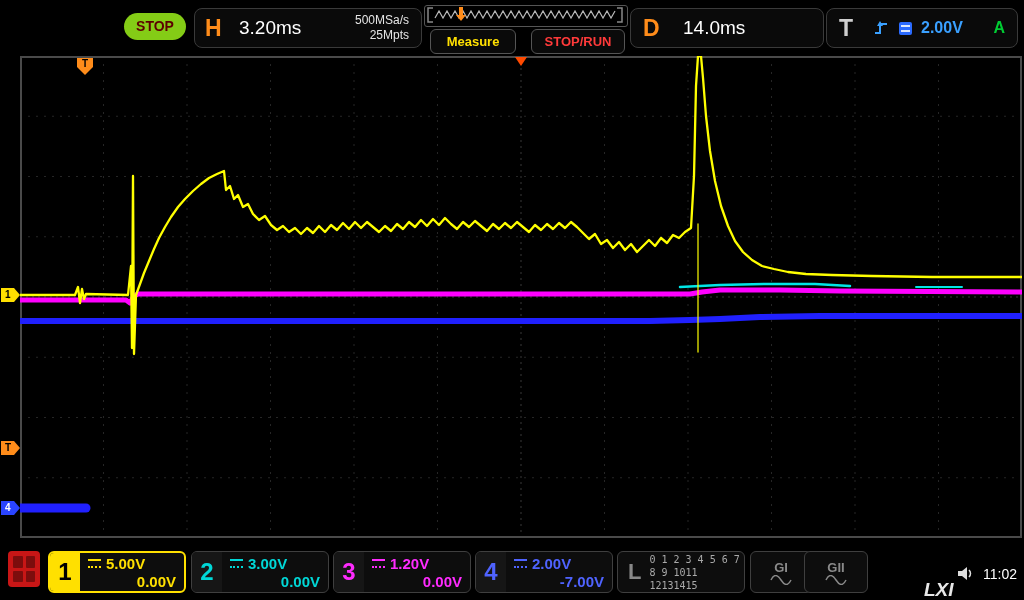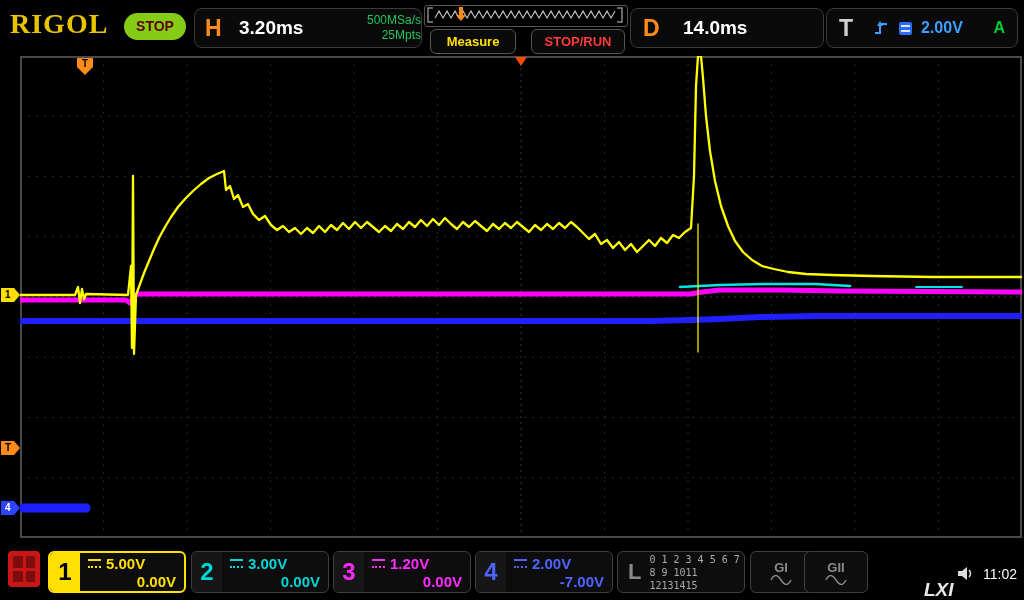--- a/index.html
+++ b/index.html
@@ -9,22 +9,22 @@
 
   
   .topbar{position:absolute;left:0;top:0;width:1024px;height:54px;background:#000;}
   .logo{left:10px;top:8px;font-family:"Liberation Serif",serif;font-weight:900;
         font-size:28px;letter-spacing:1px;color:#e8c400;}
   .stop-pill{left:124px;top:13px;width:62px;height:27px;border-radius:14px;background:#84cc16;
         color:#5c0000;font-weight:800;font-size:14px;text-align:center;line-height:27px;}
   .panel{background:#0a0a0a;border:1px solid #3a3a3a;border-radius:8px;height:38px;top:8px;}
   .pletter{font-weight:800;font-size:23px;line-height:38px;}
   .orange{color:#ff8c1a;}
-  .pvalue{font-weight:700;font-size:19px;line-height:38px;color:#fff;}
-  .rates{right:0;top:4px;text-align:right;font-size:12px;line-height:15px;color:#22c55e;}
+  .pvalue{font-weight:400;font-size:19px;line-height:38px;color:#fff;}
+  .rates{right:12px;top:4px;text-align:right;font-size:12px;line-height:15px;color:#e5e5e5;}
   .membar{left:424px;top:5px;width:202px;height:20px;background:#000;border:1px solid #555;border-radius:3px;}
   .softkey{top:29px;height:23px;border:1px solid #555;border-radius:6px;background:#0a0a0a;
         text-align:center;line-height:23px;font-weight:700;font-size:13px;}
   .trig-level{color:#3aa0ff;font-weight:700;font-size:16px;line-height:38px;}
   .sweep{color:#00cc33;font-weight:800;font-size:16px;line-height:38px;}
   .bluesq{width:13px;height:13px;background:#2b6bff;border-radius:2px;top:13px;position:absolute;}
   .bluesq i{display:block;height:2px;background:#dce8ff;margin:3px 2px 0 2px;}
 
   
   .scope{left:20px;top:56px;width:1002px;height:482px;}
@@ -64,21 +64,20 @@
   .gbox{top:11px;height:42px;background:#0d0d0d;border:1px solid #3f3f3f;border-radius:6px;
        display:flex;flex-direction:column;align-items:center;justify-content:center;box-sizing:border-box;}
   .glabel{font-size:13px;font-weight:800;color:#8a8a8a;}
   .lxi{left:924px;top:26px;font-size:19px;font-weight:700;font-style:italic;color:#e8e8e8;margin-top:13px;}
   .clock{left:983px;top:26px;font-size:14px;font-weight:400;color:#fff;}
 </style>
 </head>
 <body>
 
 <div class="topbar">
-  <div class="abs logo">RIGOL</div>
   <div class="abs stop-pill">STOP</div>
 
   <div class="abs panel" style="left:194px;width:226px;">
     <span class="abs pletter orange" style="left:10px;">H</span>
     <span class="abs pvalue" style="left:44px;">3.20ms</span>
     <div class="abs rates">
       <div>500MSa/s</div>
       <div>25Mpts</div>
     </div>
   </div>

